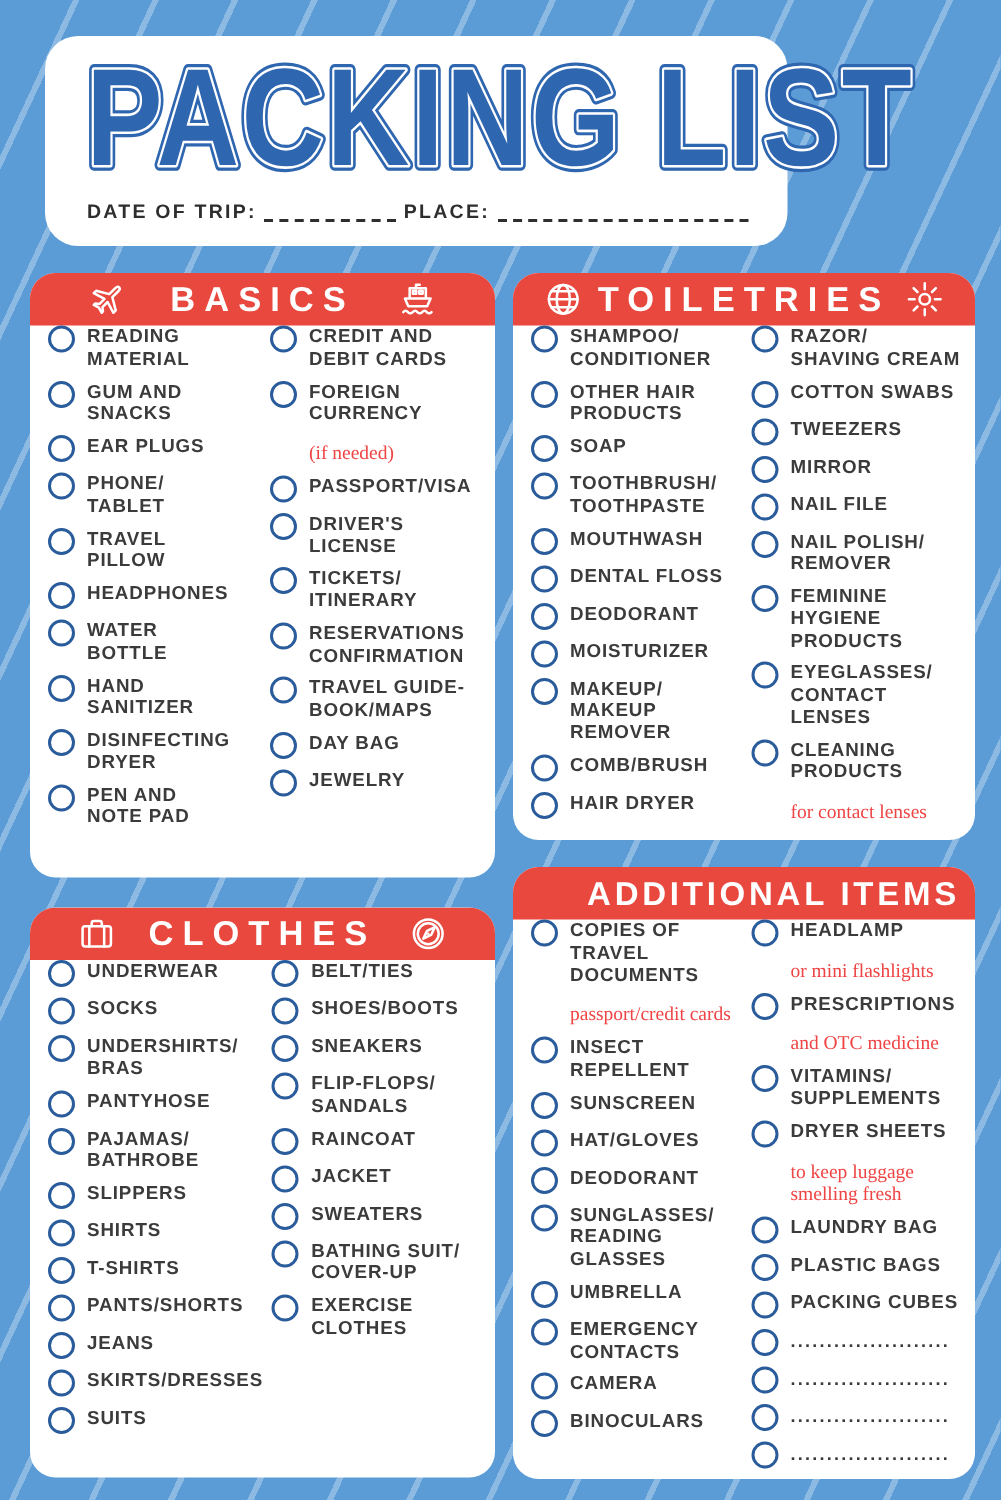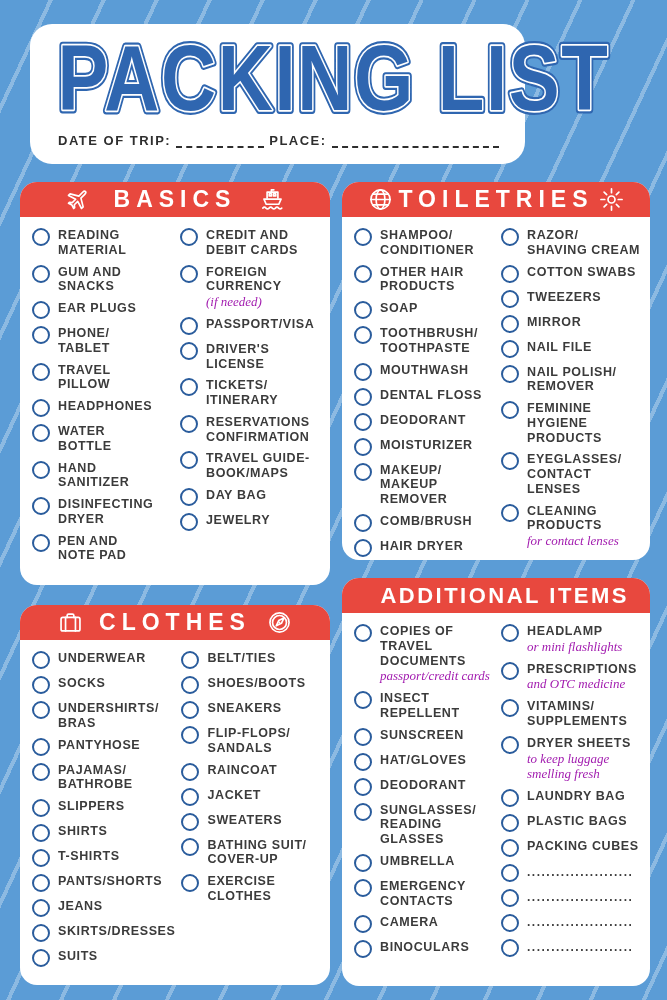--- a/index.html
+++ b/index.html
@@ -31,48 +31,48 @@
   .blank.place{flex:1.9;}
 
   .card{position:absolute;background:#fff;border-radius:17px;overflow:hidden;}
   .card-basics{left:20px;top:182px;width:310px;height:403px;}
   .card-toiletries{left:342px;top:182px;width:308px;height:378px;}
   .card-additional{left:342px;top:578px;width:308px;height:408px;}
   .card-clothes{left:20px;top:605px;width:310px;height:380px;}
 
   .section-header{
     background:#e8483e;height:35px;display:flex;align-items:center;
-    justify-content:space-evenly;padding:0 21px;
+    justify-content:space-evenly;padding:0 10px;
   }
   .section-title{
     color:#fff;font-weight:bold;font-size:23px;letter-spacing:6px;white-space:nowrap;
   }
   .section-header.no-icons{justify-content:flex-end;}
   .section-header.no-icons .section-title{font-size:22px;letter-spacing:2.5px;}
   .hicon{display:flex;align-items:center;}
   .hicon svg{display:block;}
 
   .card-body{
     display:grid;grid-template-columns:1fr 1fr;column-gap:6px;
-    padding:11px 8px 8px 12px;
+    padding:0 8px 8px 12px;
   }
   .col{display:flex;flex-direction:column;gap:7px;}
   .item{display:flex;align-items:flex-start;gap:8px;}
   .checkbox{
     width:14px;height:14px;border:2.6px solid #2a5c9c;border-radius:50%;
     flex:0 0 auto;margin-top:0;background:#fff;
   }
   .item-text{min-width:0;}
   .item-label{
     font-weight:bold;font-size:12.5px;line-height:1.18;letter-spacing:.6px;
     color:#3b3b3b;white-space:pre-line;
   }
   .item-note{
-    font-family:"Liberation Serif",serif;font-style:italic;font-weight:normal;
-    font-size:13px;line-height:1.15;color:#a21caf;white-space:pre-line;margin-top:1px;
+    font-family:"Liberation Serif",serif;font-weight:normal;
+    font-size:13px;line-height:1.15;color:#ef4444;white-space:pre-line;margin-top:12px;
   }
   .item-dots{
     font-weight:bold;font-size:12px;letter-spacing:1.5px;color:#3b3b3b;
     line-height:1.4;overflow:hidden;white-space:nowrap;
   }
 </style>
 </head>
 <body>
 
 <div class="title-card">

